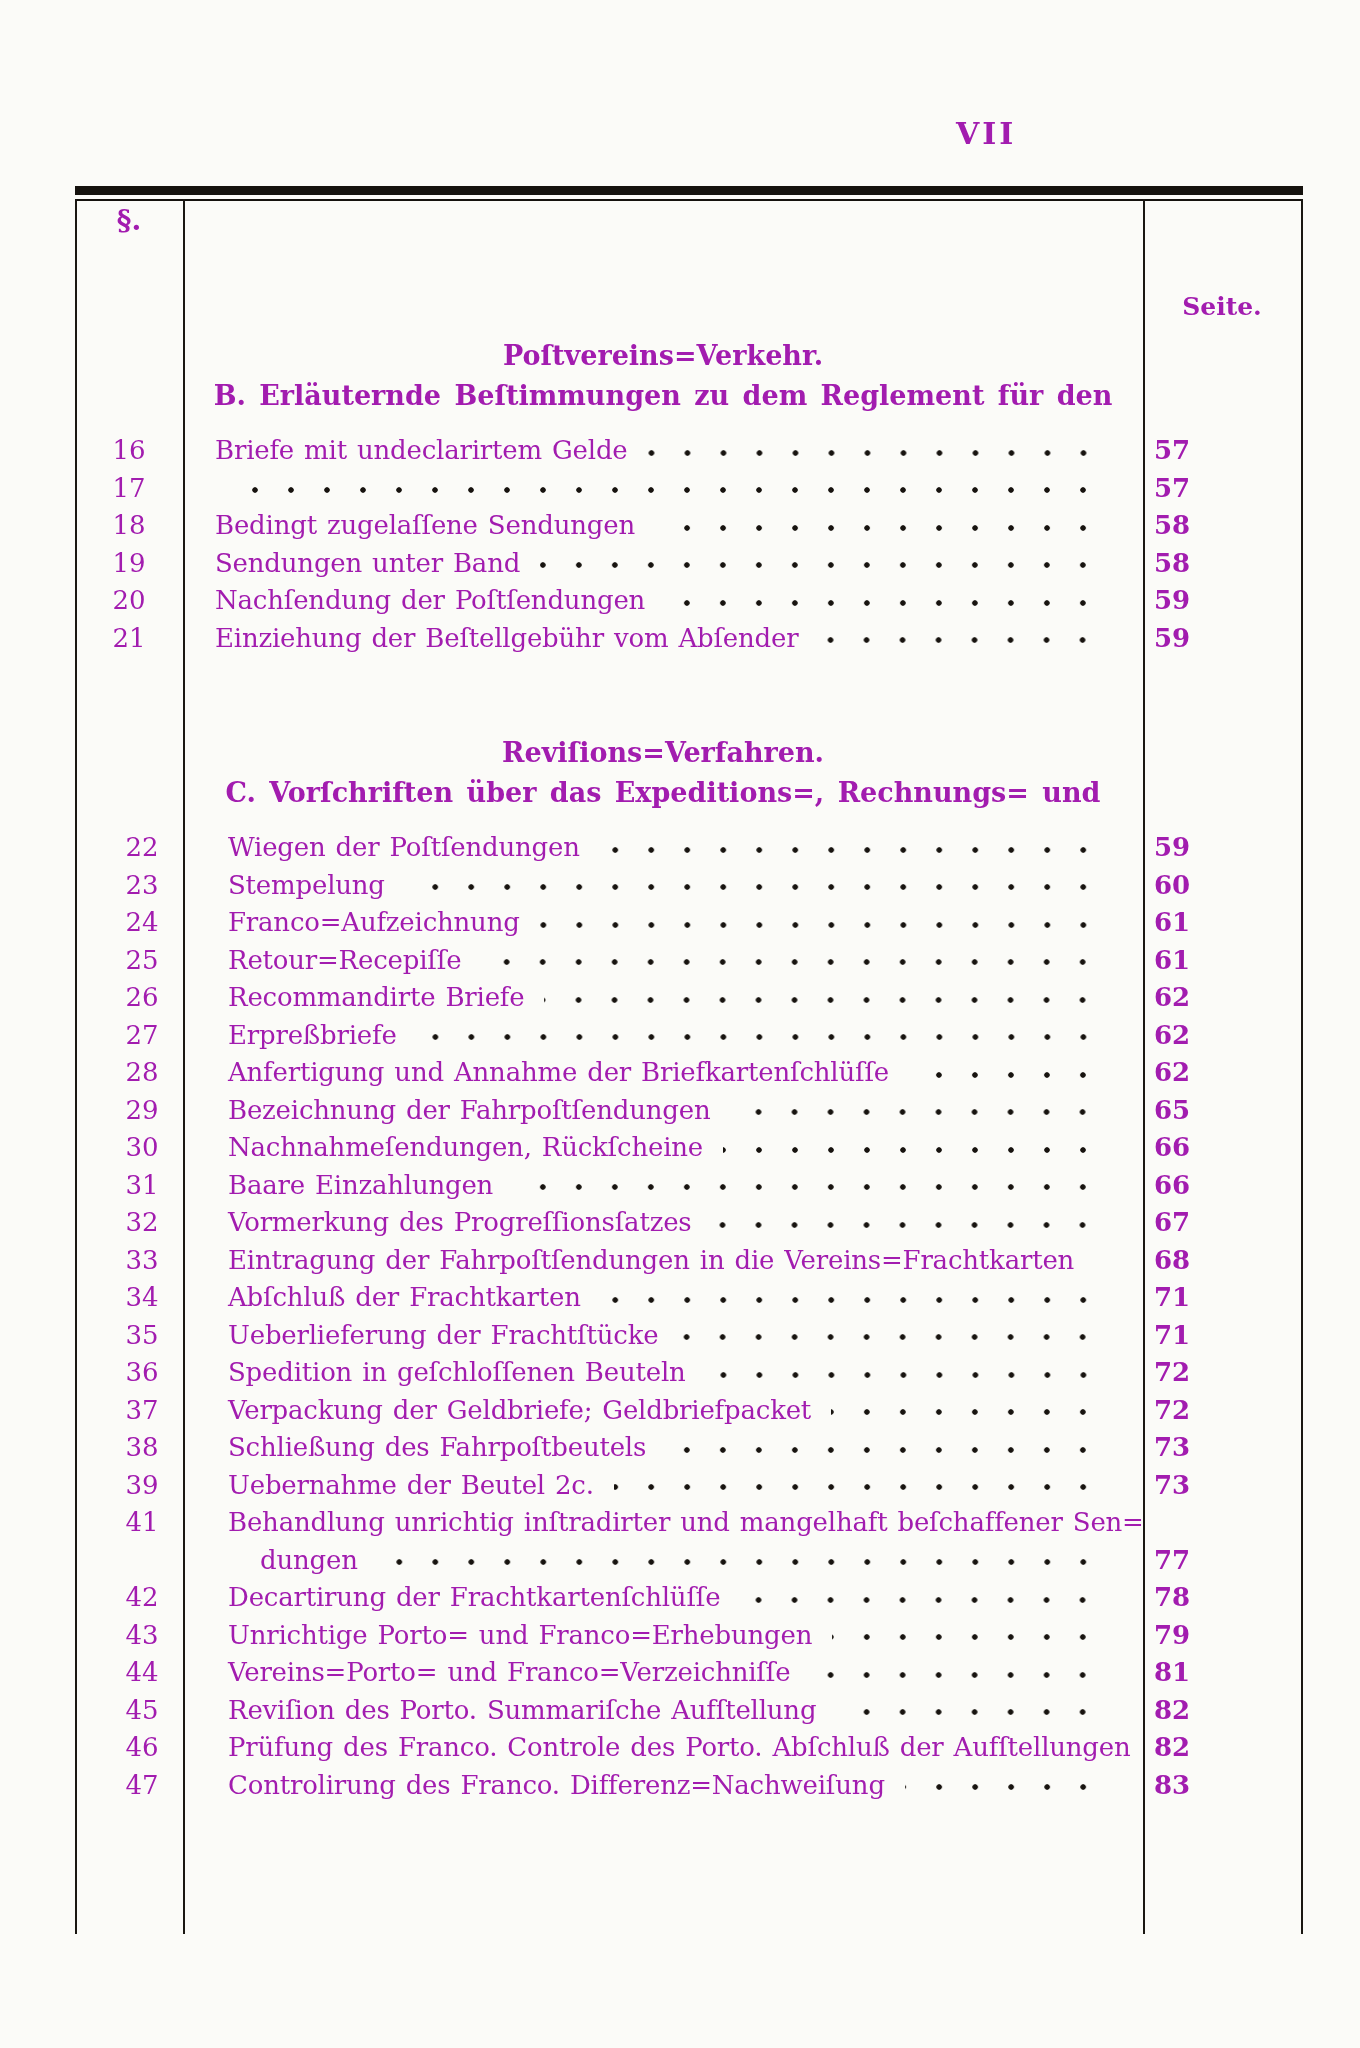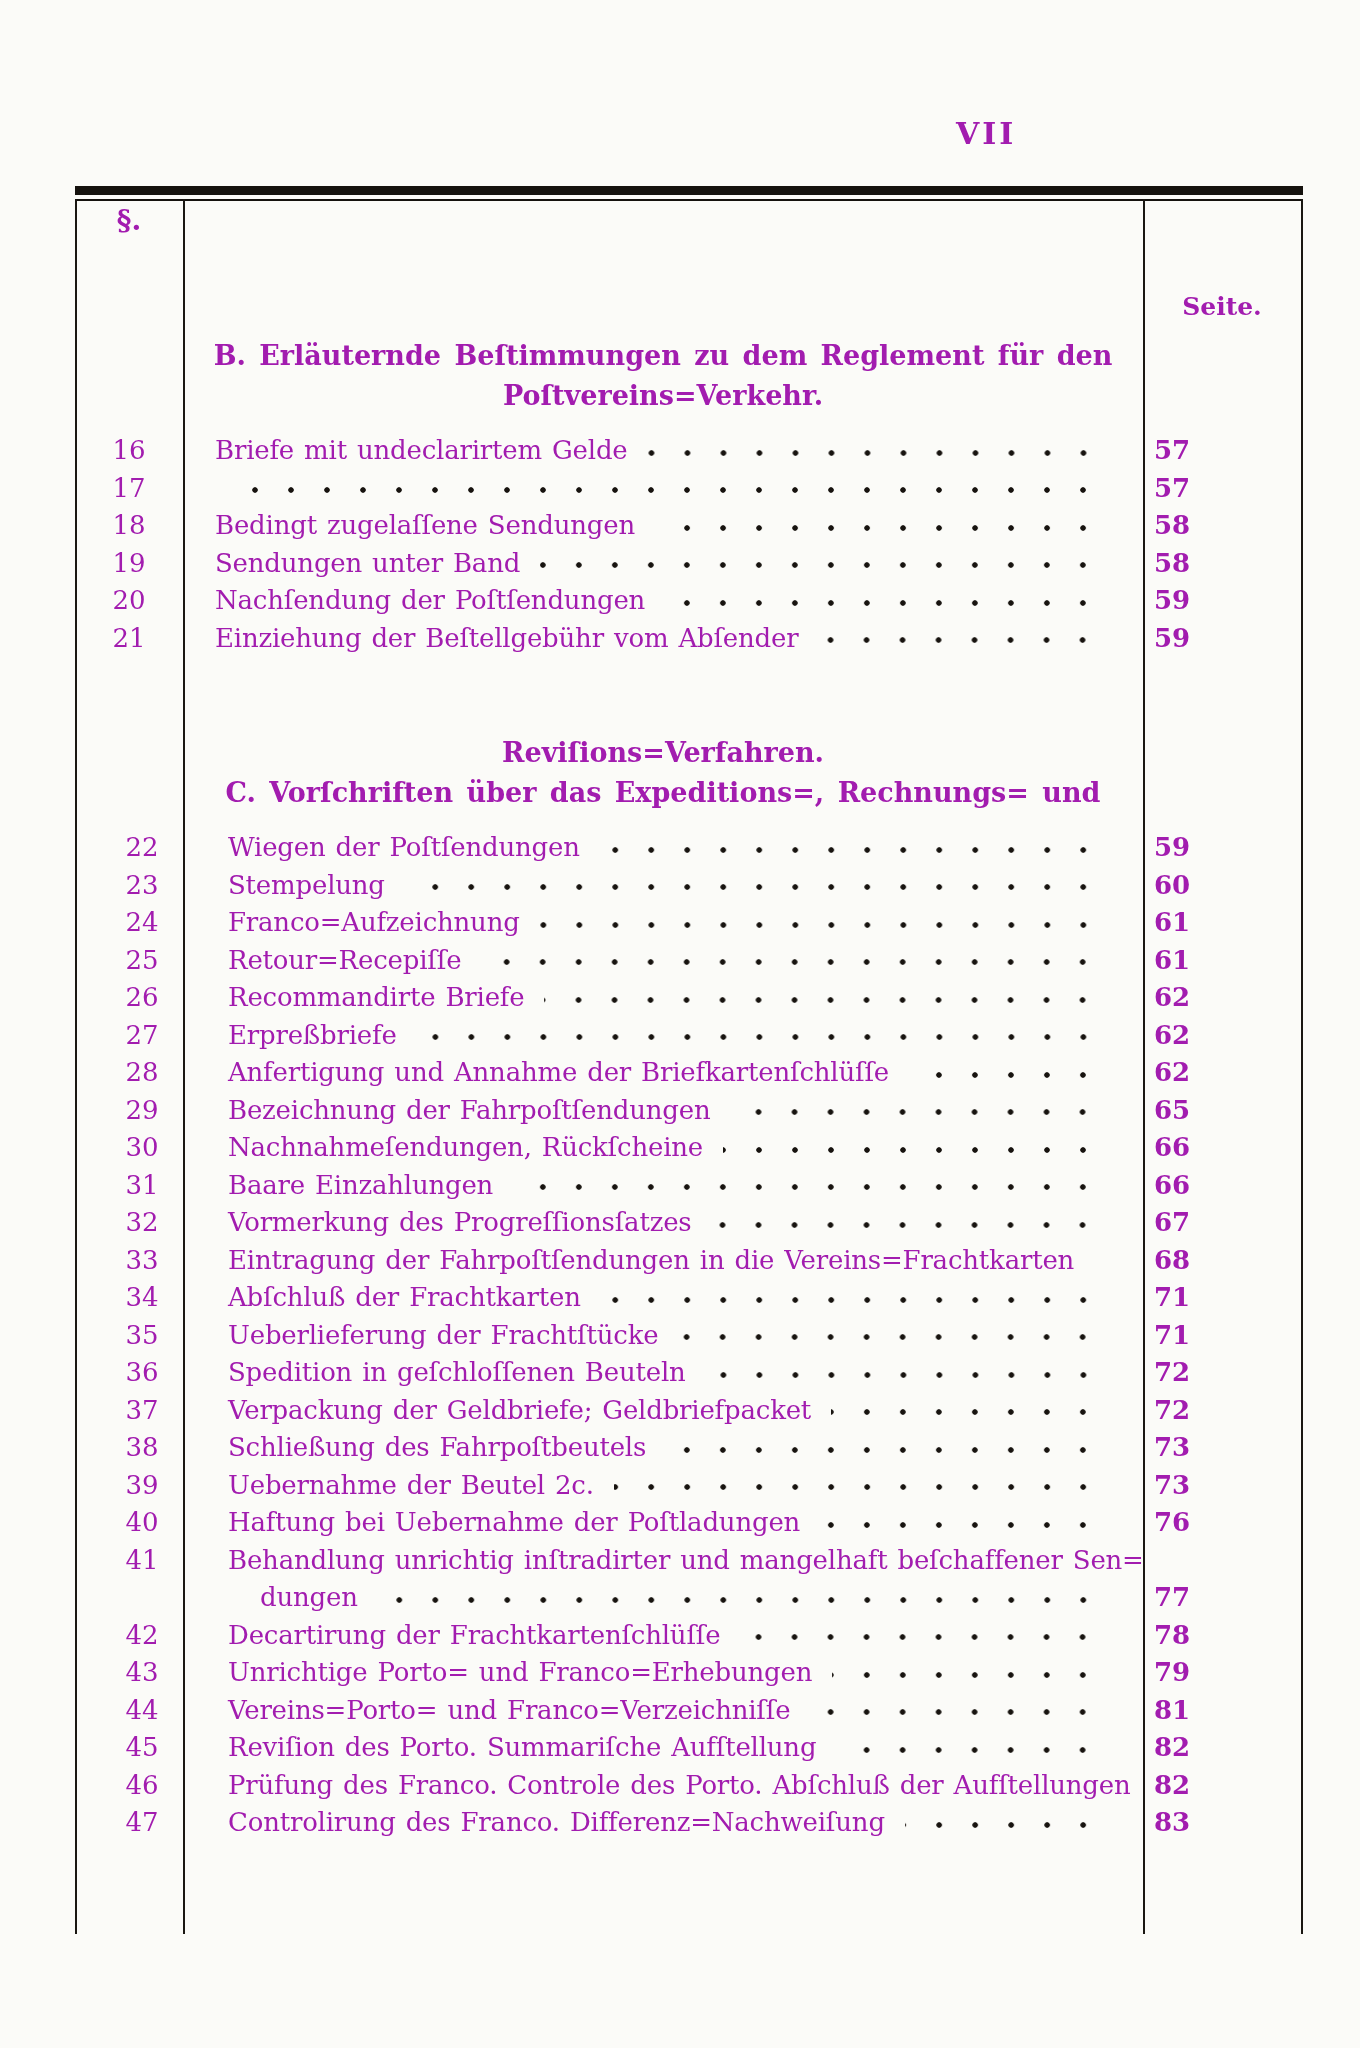--- a/index.html
+++ b/index.html
@@ -66,22 +66,22 @@
     <div class="vline v-left"></div>
     <div class="vline v-sep1"></div>
     <div class="vline v-sep2"></div>
     <div class="vline v-right"></div>
 
     <div class="col-header sect">§.</div>
     <div class="col-header pagecol">Seite.</div>
 
     <div id="toc-body">
         <div class="sec-heading">
+          <div class="sec-heading-line">Poſtvereins=Verkehr.</div>
           <div class="sec-heading-line">B.  Erläuternde Beſtimmungen zu dem Reglement für den</div>
-          <div class="sec-heading-line">Poſtvereins=Verkehr.</div>
         </div>
         <div class="sec-rows">
           <div class="trow">
             <div class="num">16</div>
             <div class="mid">
               <span class="title">Briefe mit undeclarirtem Gelde</span>
               <span class="leader"></span>
             </div>
             <div class="page-cell">57</div>
           </div>
@@ -268,28 +268,20 @@
           </div>
           <div class="trow">
             <div class="num">39</div>
             <div class="mid">
               <span class="title">Uebernahme der Beutel 2c.</span>
               <span class="leader"></span>
             </div>
             <div class="page-cell">73</div>
           </div>
           <div class="trow">
-            <div class="num">40</div>
-            <div class="mid">
-              <span class="title">Haftung bei Uebernahme der Poſtladungen</span>
-              <span class="leader"></span>
-            </div>
-            <div class="page-cell">76</div>
-          </div>
-          <div class="trow">
             <div class="num">41</div>
             <div class="mid">
               <span class="title">Behandlung unrichtig inſtradirter und mangelhaft beſchaffener Sen=</span>
             </div>
             <div class="page-cell"></div>
           </div>
           <div class="trow">
             <div class="num"></div>
             <div class="mid cont">
               <span class="title">dungen</span>

